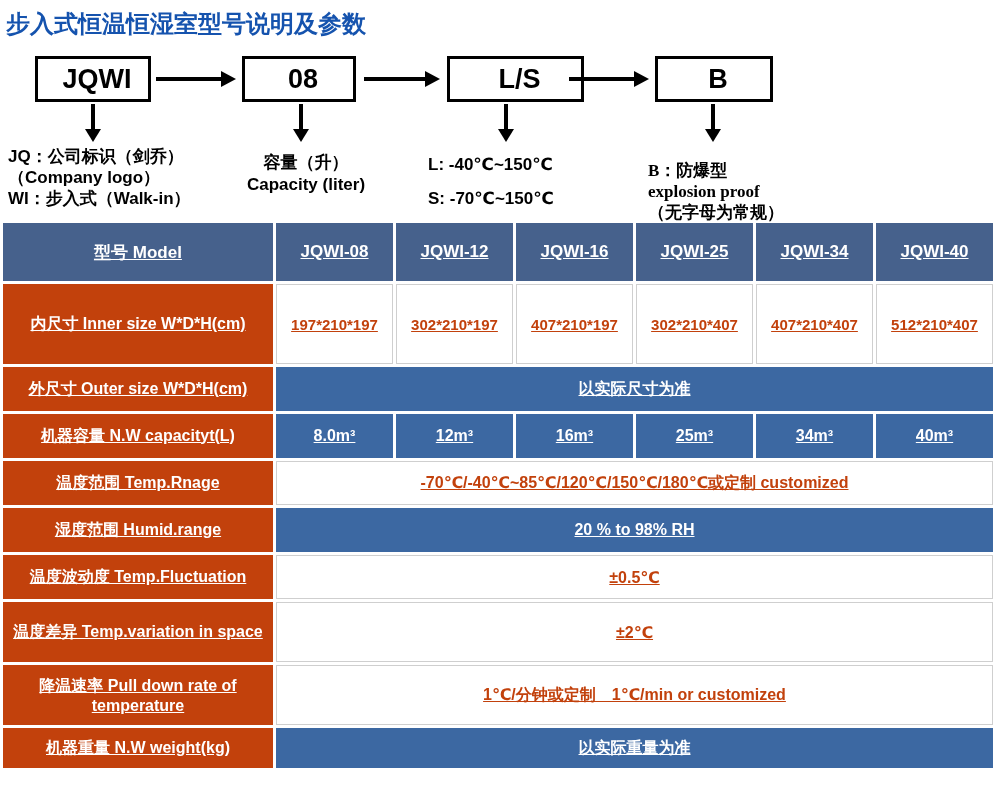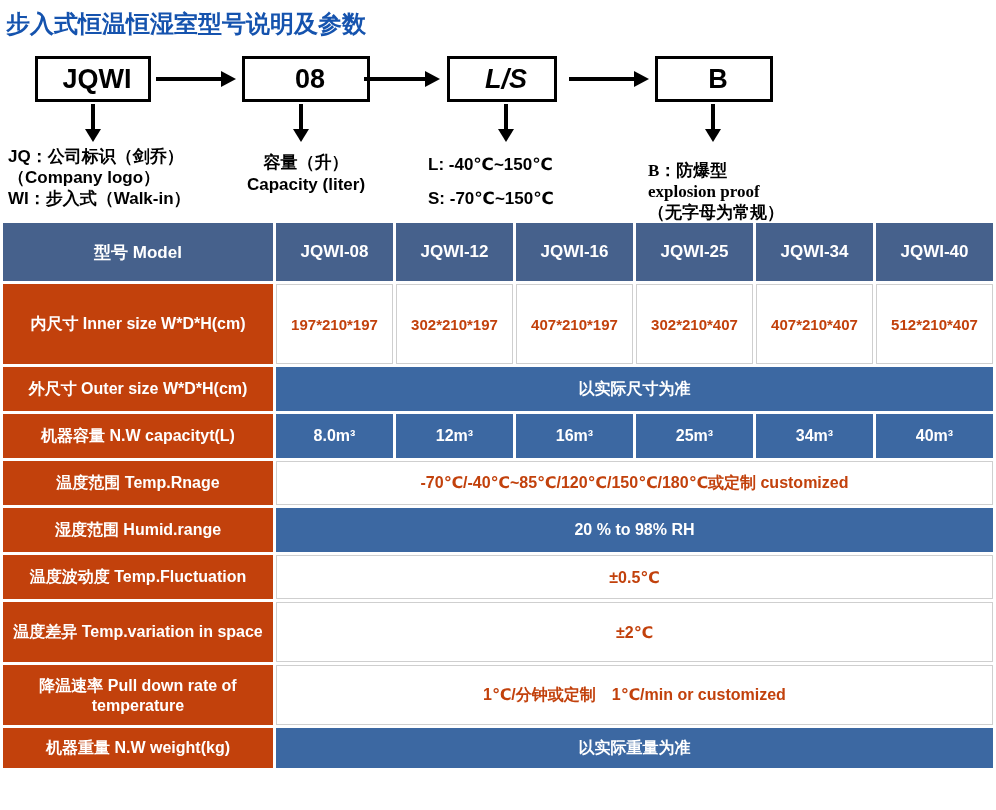--- a/index.html
+++ b/index.html
@@ -7,22 +7,22 @@
   .page { position: relative; width: 996px; height: 810px; overflow: hidden; background: #fff; }
 
   .title { margin: 0; padding: 8px 0 4px 6px; font-size: 24px; font-weight: bold; color: #1553AE; }
 
   
   .diagram { position: relative; height: 176px; }
   .code-box { position: absolute; top: 12px; height: 46px; border: 3px solid #000;
               display: flex; align-items: center; justify-content: center;
               font-size: 27px; font-weight: bold; color: #000; background: #fff; padding-left: 8px; }
   .box1 { left: 35px;  width: 116px; }
-  .box2 { left: 242px; width: 128px; }
-  .box3 { left: 447px; width: 110px; font-style: italic; }
+  .box2 { left: 242px; width: 114px; }
+  .box3 { left: 447px; width: 137px; }
   .box4 { left: 655px; width: 118px; }
 
   .h-arrow { position: absolute; top: 33px; height: 4px; background: #000; }
   .h-arrow::after { content: ""; position: absolute; right: -14px; top: -6px;
                     border-left: 15px solid #000; border-top: 8px solid transparent; border-bottom: 8px solid transparent; }
   .arr1 { left: 156px; width: 66px; }
   .arr2 { left: 364px; width: 62px; }
   .arr3 { left: 569px; width: 66px; }
 
   .v-arrow { position: absolute; top: 60px; width: 4px; height: 26px; background: #000; }
@@ -34,21 +34,21 @@
   .note div { line-height: 21px; white-space: nowrap; }
   .note1 { left: 8px;   top: 102px; }
   .note2 { left: 224px; top: 108px; width: 164px; text-align: center; }
   .note2 div { line-height: 22px; }
   .note3 { left: 428px; top: 104px; }
   .note3 div { line-height: 34px; }
   .note4 { left: 648px; top: 116px; font-family: Liberation Serif, serif; }
 
   
   .spec-table { width: 996px; border-collapse: separate; border-spacing: 3px; table-layout: fixed; }
-  .spec-table th, .spec-table td { padding: 0 2px; text-align: center; vertical-align: middle; font-weight: bold; overflow: hidden; }
+  .spec-table th, .spec-table td { padding: 0 2px; text-align: center; vertical-align: middle; font-weight: bold; overflow: hidden; text-decoration: underline; }
   .hdr  { background: #46618C; color: #fff; font-size: 17px; }
   .lbl  { background: #c2410c; color: #fff; font-size: 16px; }
   .bcell{ background: #3C68A2; color: #fff; font-size: 16px; }
   .wcell{ background: #fff; color: #c2410c; font-size: 15px; box-shadow: inset 0 0 0 1px #cfcfcf; }
   .wbig { font-size: 16px; }
   .h-hdr     { height: 58px; }
   .h-inner   { height: 80px; }
   .h-std     { height: 44px; border-radius: 8px; }
   .h-two     { height: 60px; }
   .h-partial { height: 40px; }

